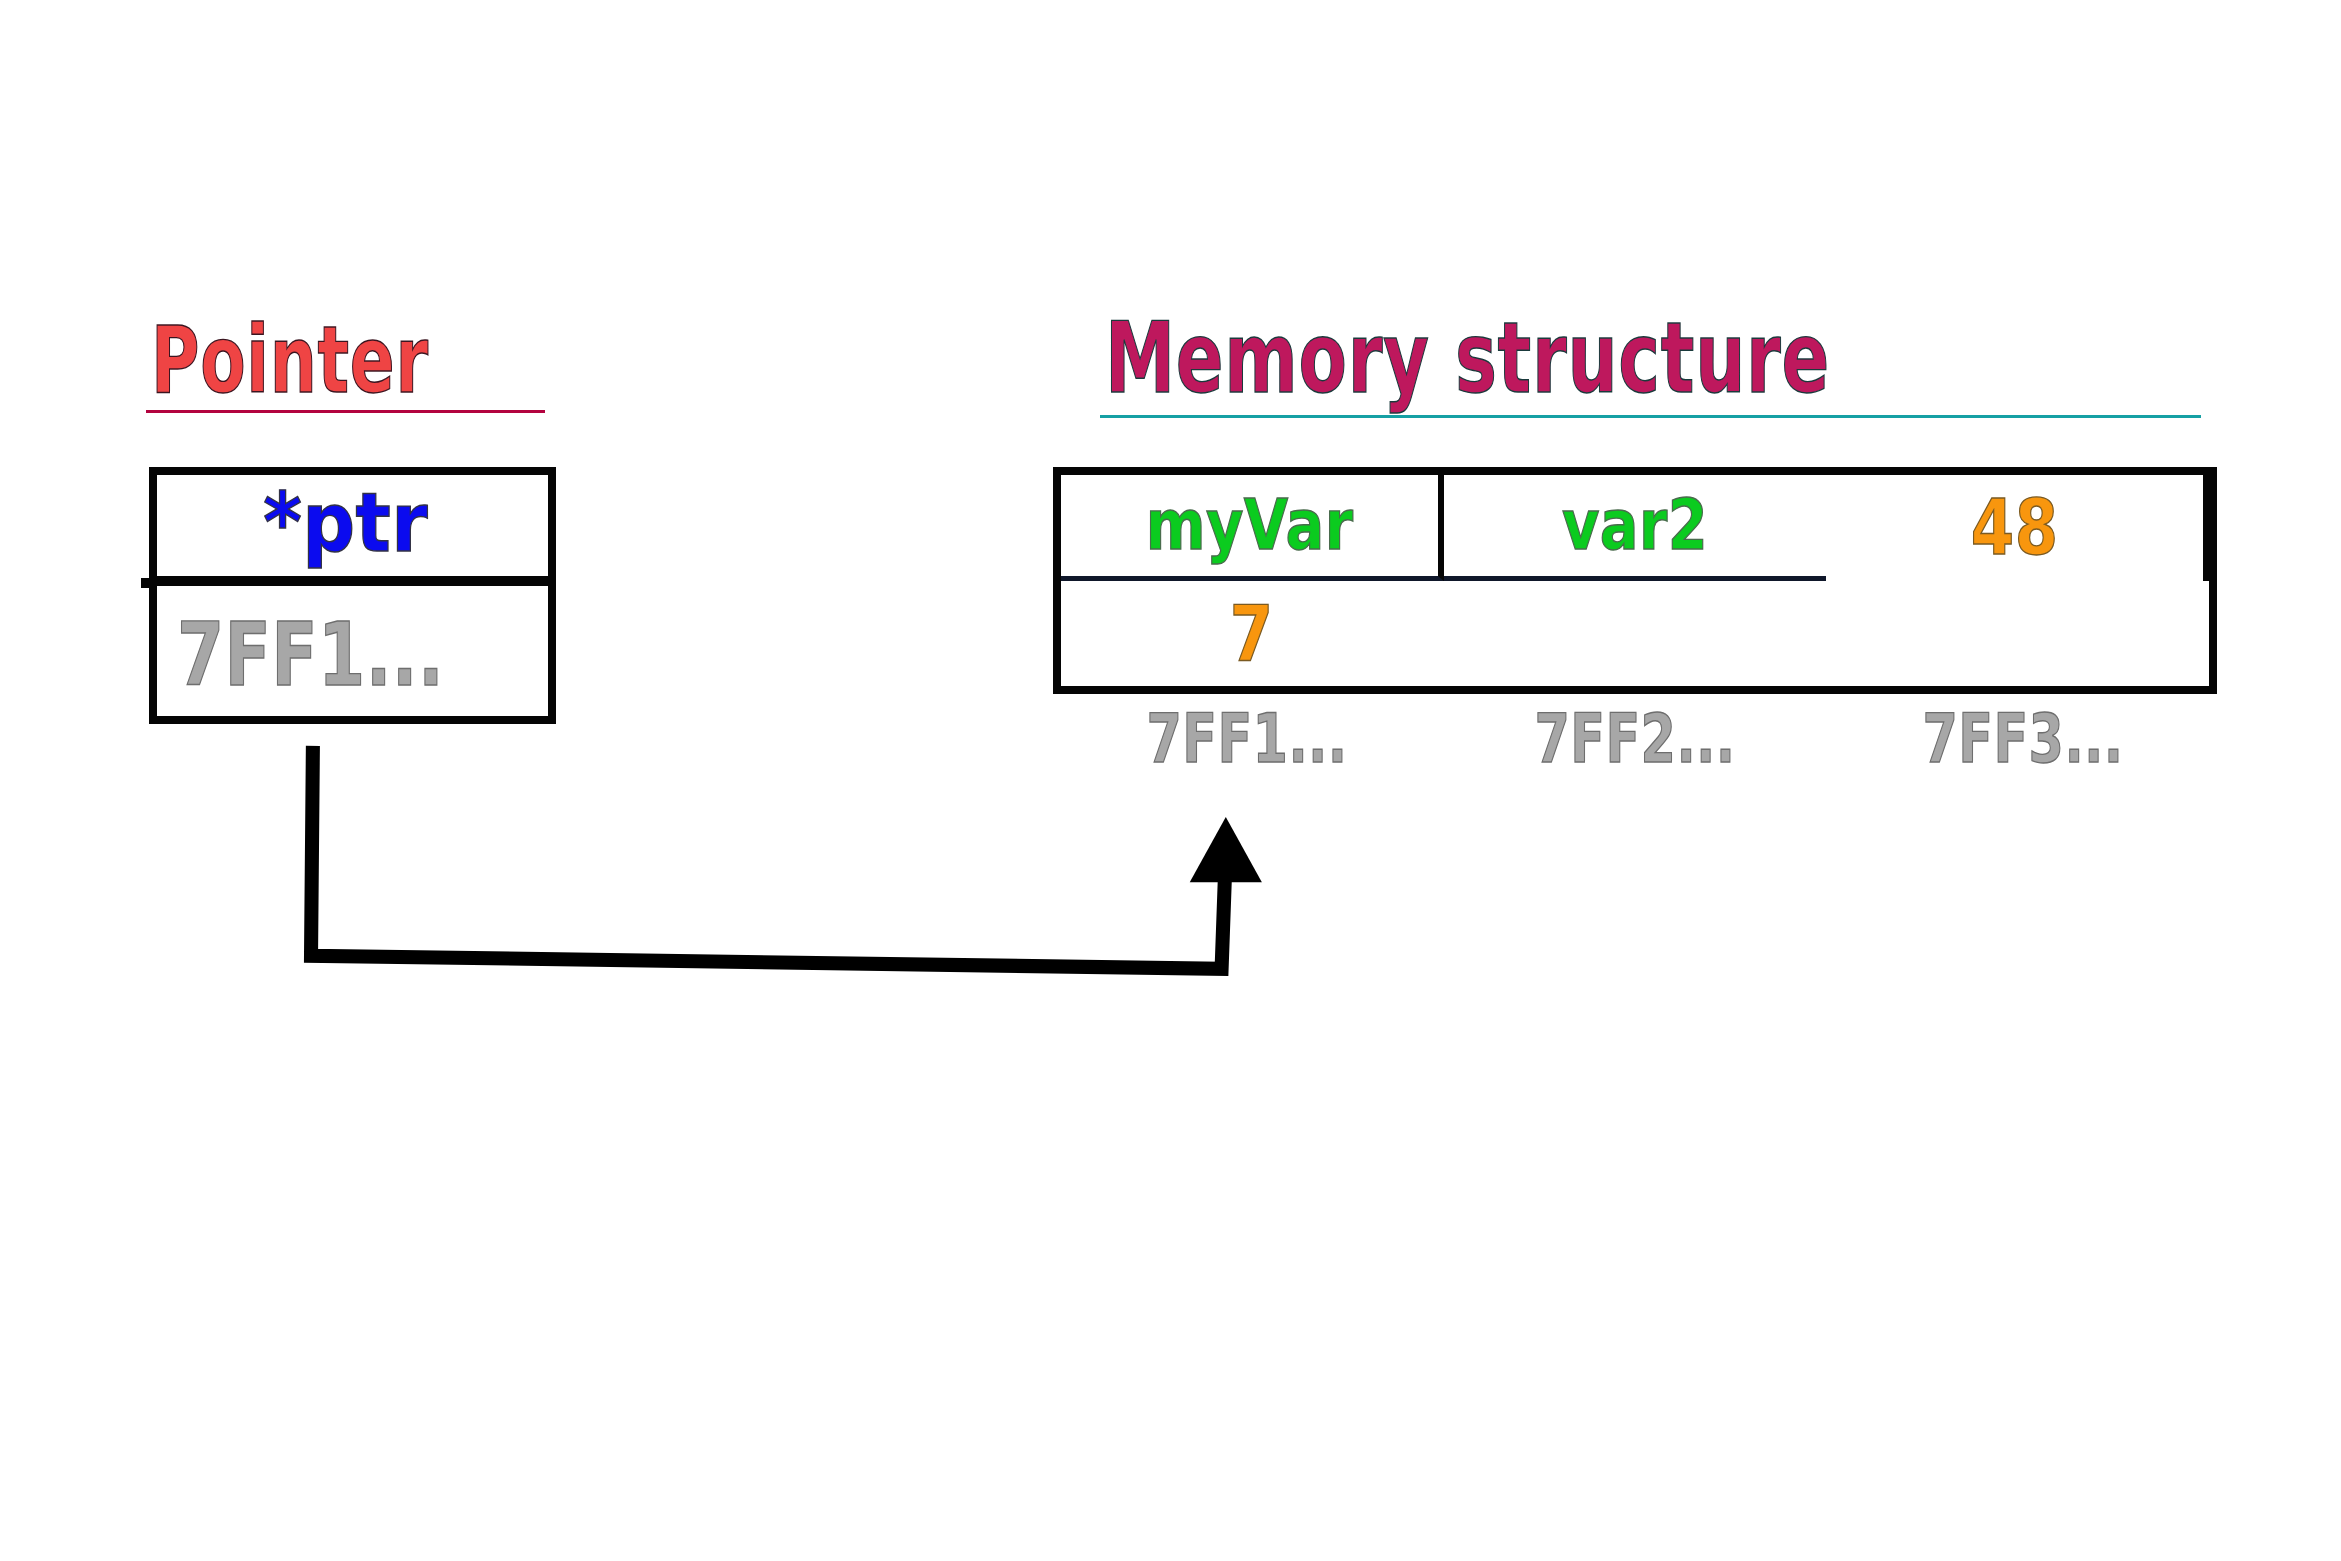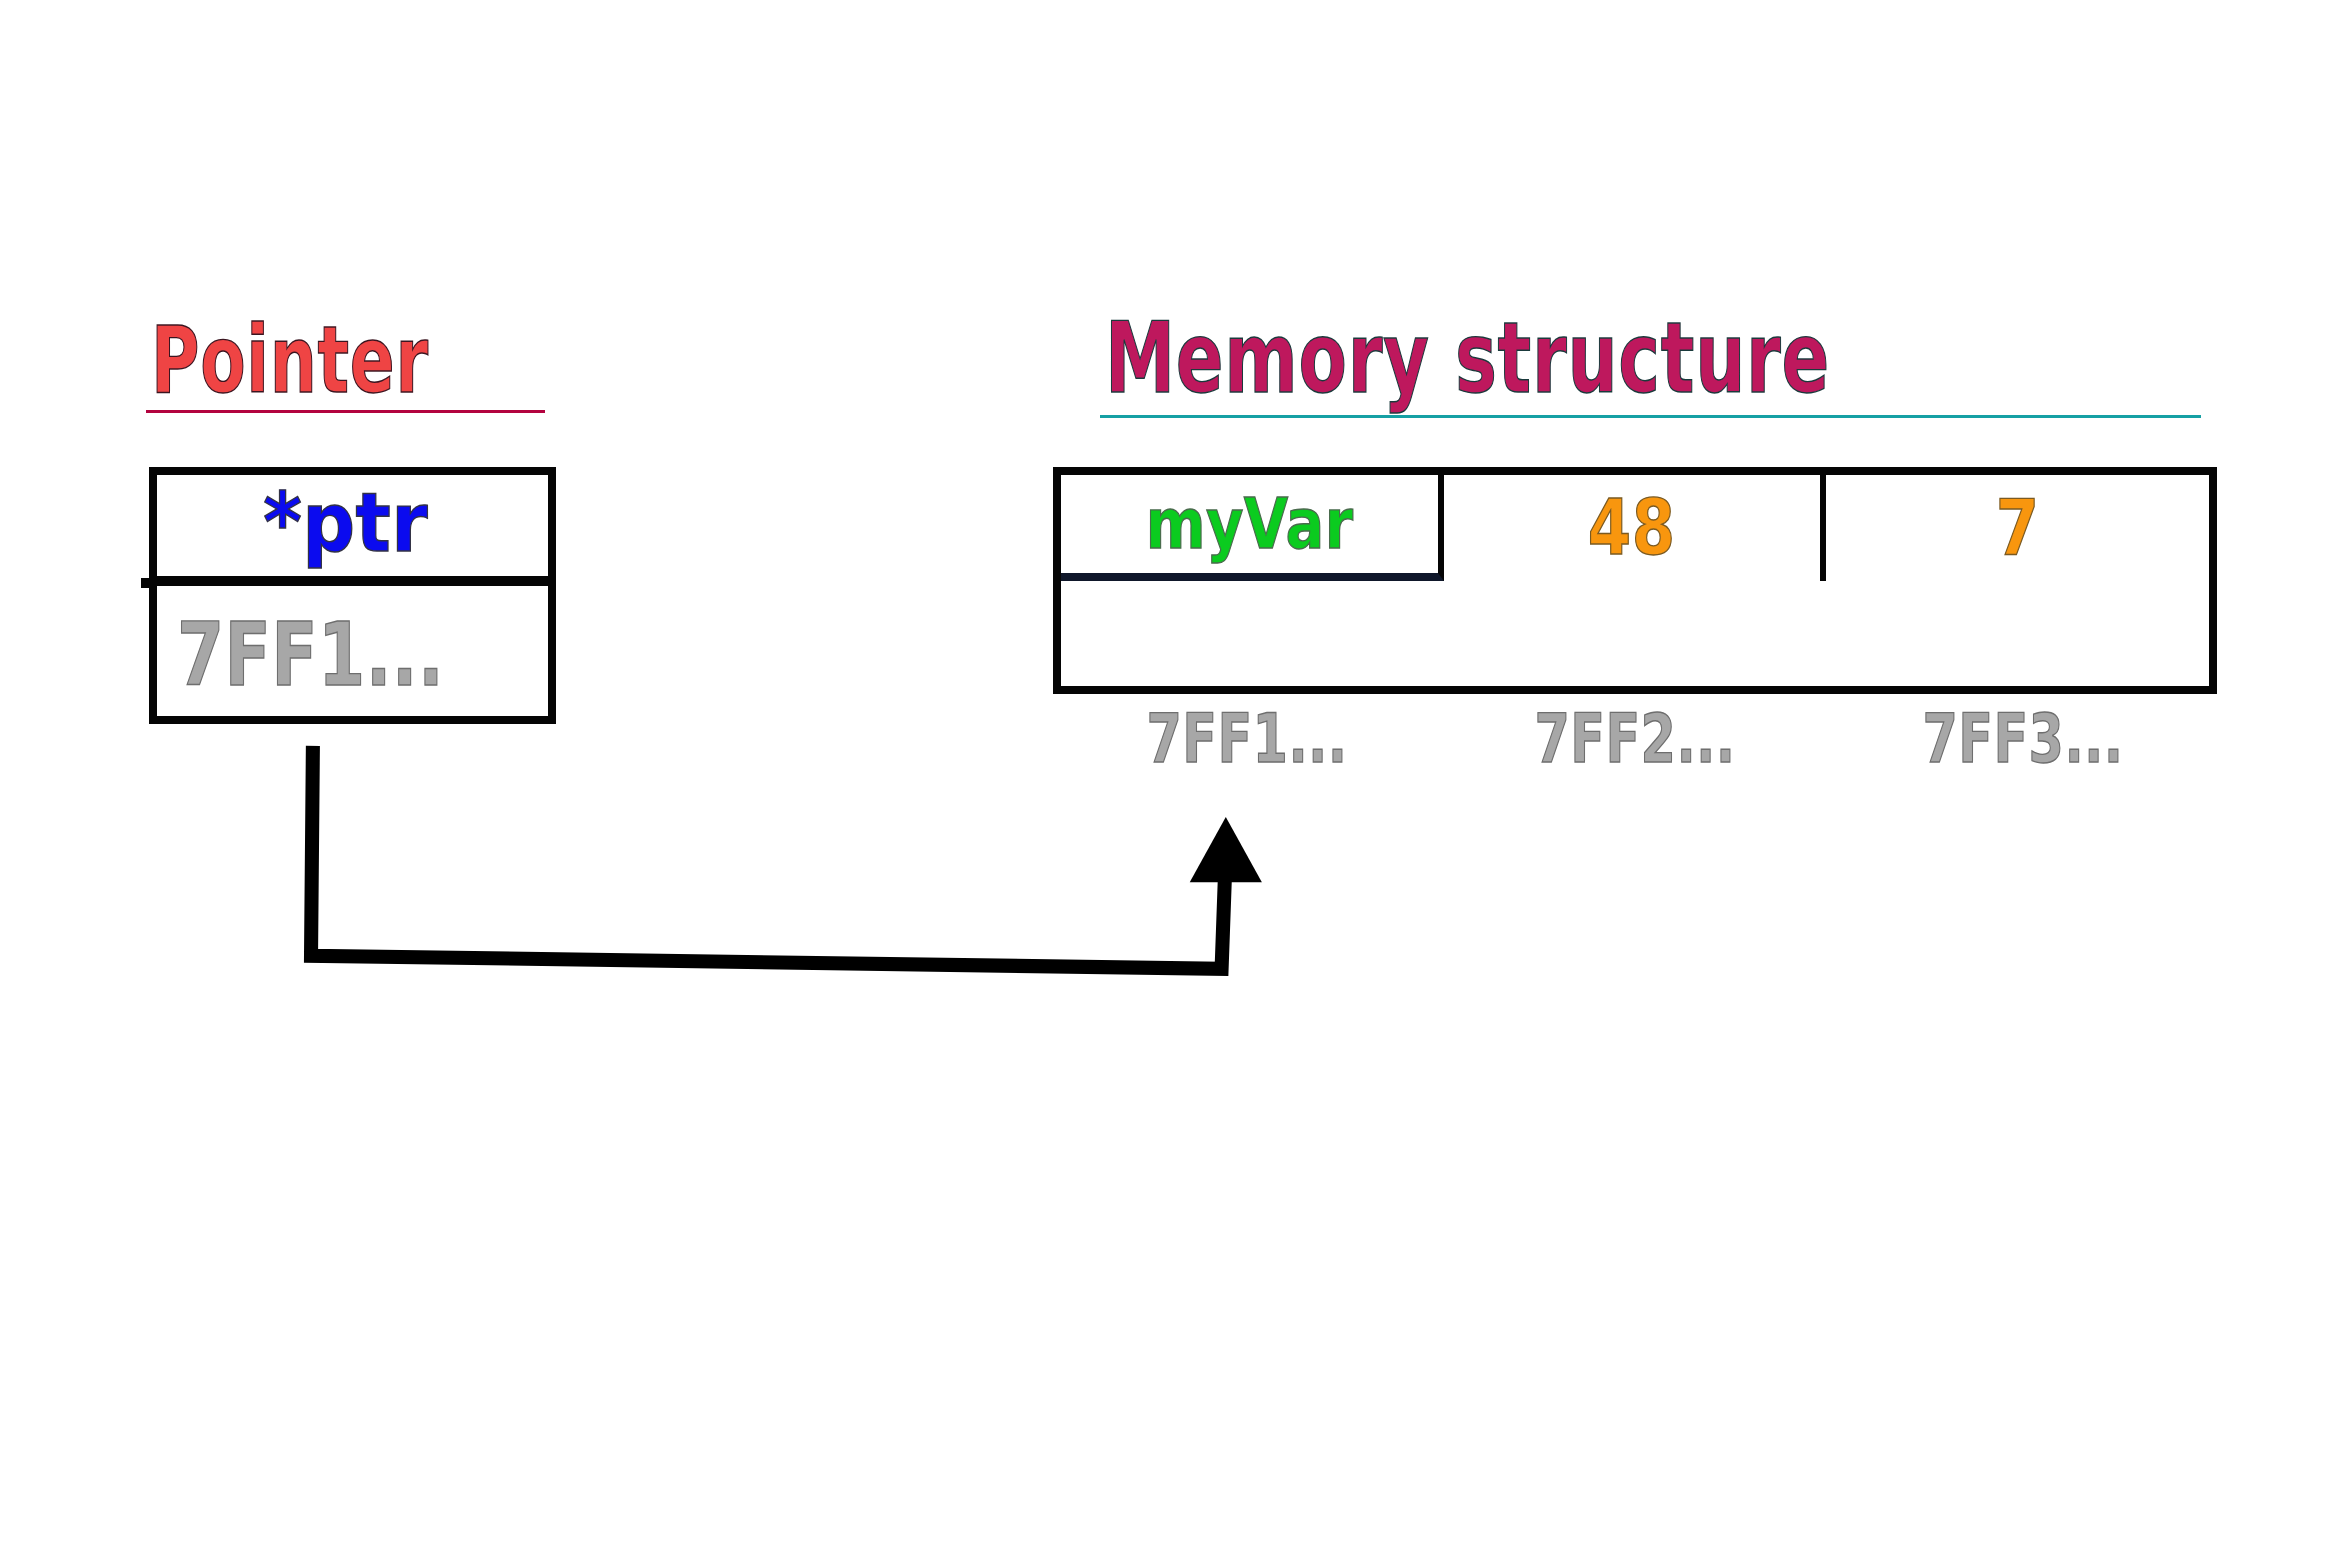--- a/index.html
+++ b/index.html
@@ -157,21 +157,21 @@
   .mem-cell {
     display: flex;
     align-items: center;
     justify-content: center;
     white-space: nowrap;
     box-sizing: border-box;
     border-right: 6px solid #050505;
     overflow: visible;
   }
   .mem-cell.last-col { border-right: none; }
-  .mem-cell.row-name { border-bottom: 8px solid #0f172a; }
+  .mem-cell.row-name { border-bottom: 5px solid #0f172a; }
 
   .mem-name {
     font-family: "DejaVu Sans", sans-serif;
     font-weight: bold;
     font-size: 70px;
     color: #0bcb1f;
     -webkit-text-stroke: 1.4px #4a6b4d;
     letter-spacing: 0.5px;
     transform: scaleX(0.82);
   }
@@ -242,20 +242,23 @@
 
   <div class="title" id="memory-title">
     <span class="title-text">Memory structure</span>
   </div>
   <div class="title-rule" id="memory-title-rule"></div>
 
   <div id="memory-table">
     <div class="mem-cell row-name">
       <span class="mem-name">myVar</span>
     </div>
+    <div class="mem-cell row-name last-col">
+      <span class="mem-name">var2</span>
+    </div>
 
     <div class="mem-cell">
       <span class="mem-value">48</span>
     </div>
     <div class="mem-cell last-col">
       <span class="mem-value">7</span>
     </div>
   </div>
 
   <div id="address-row">

